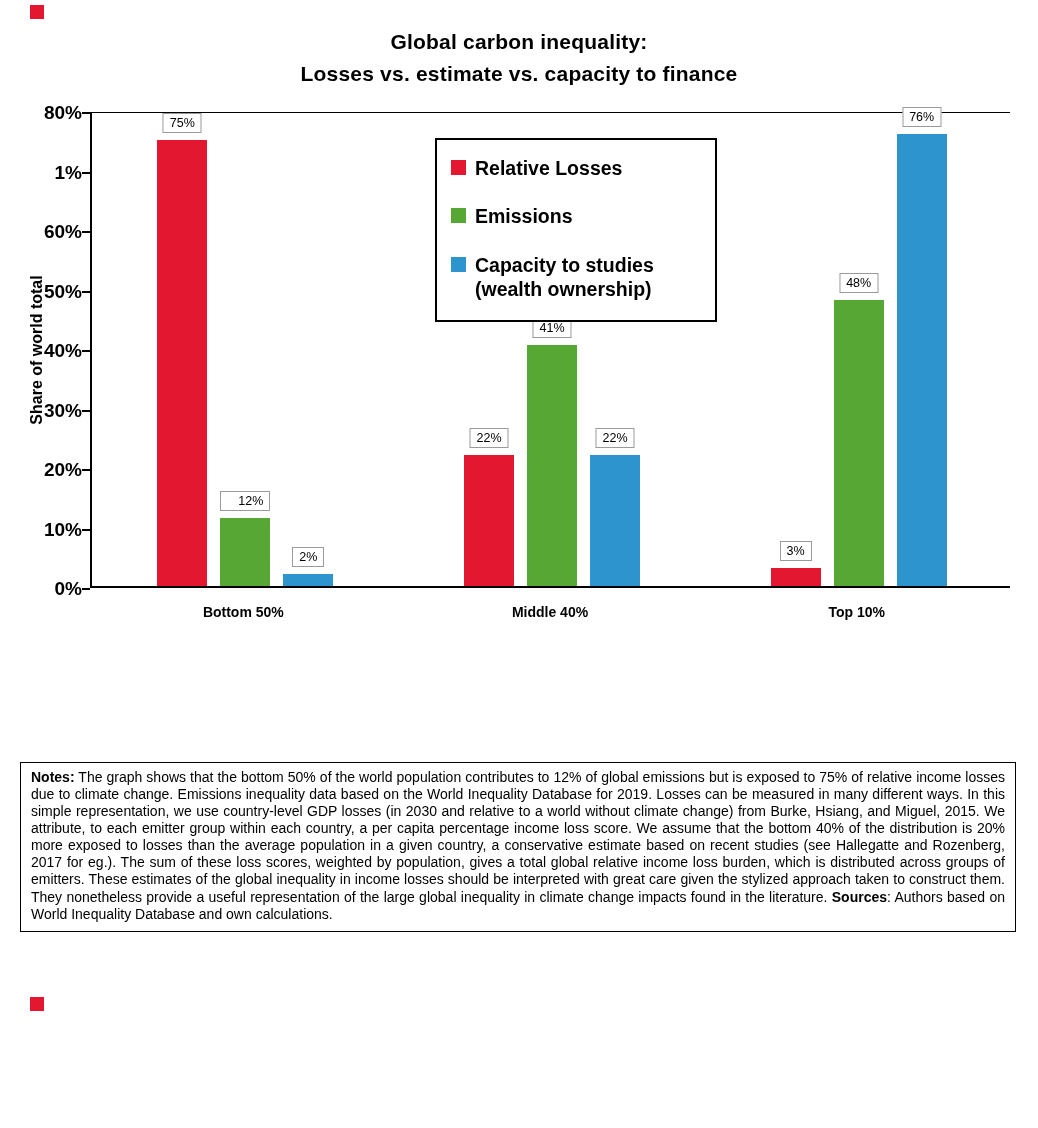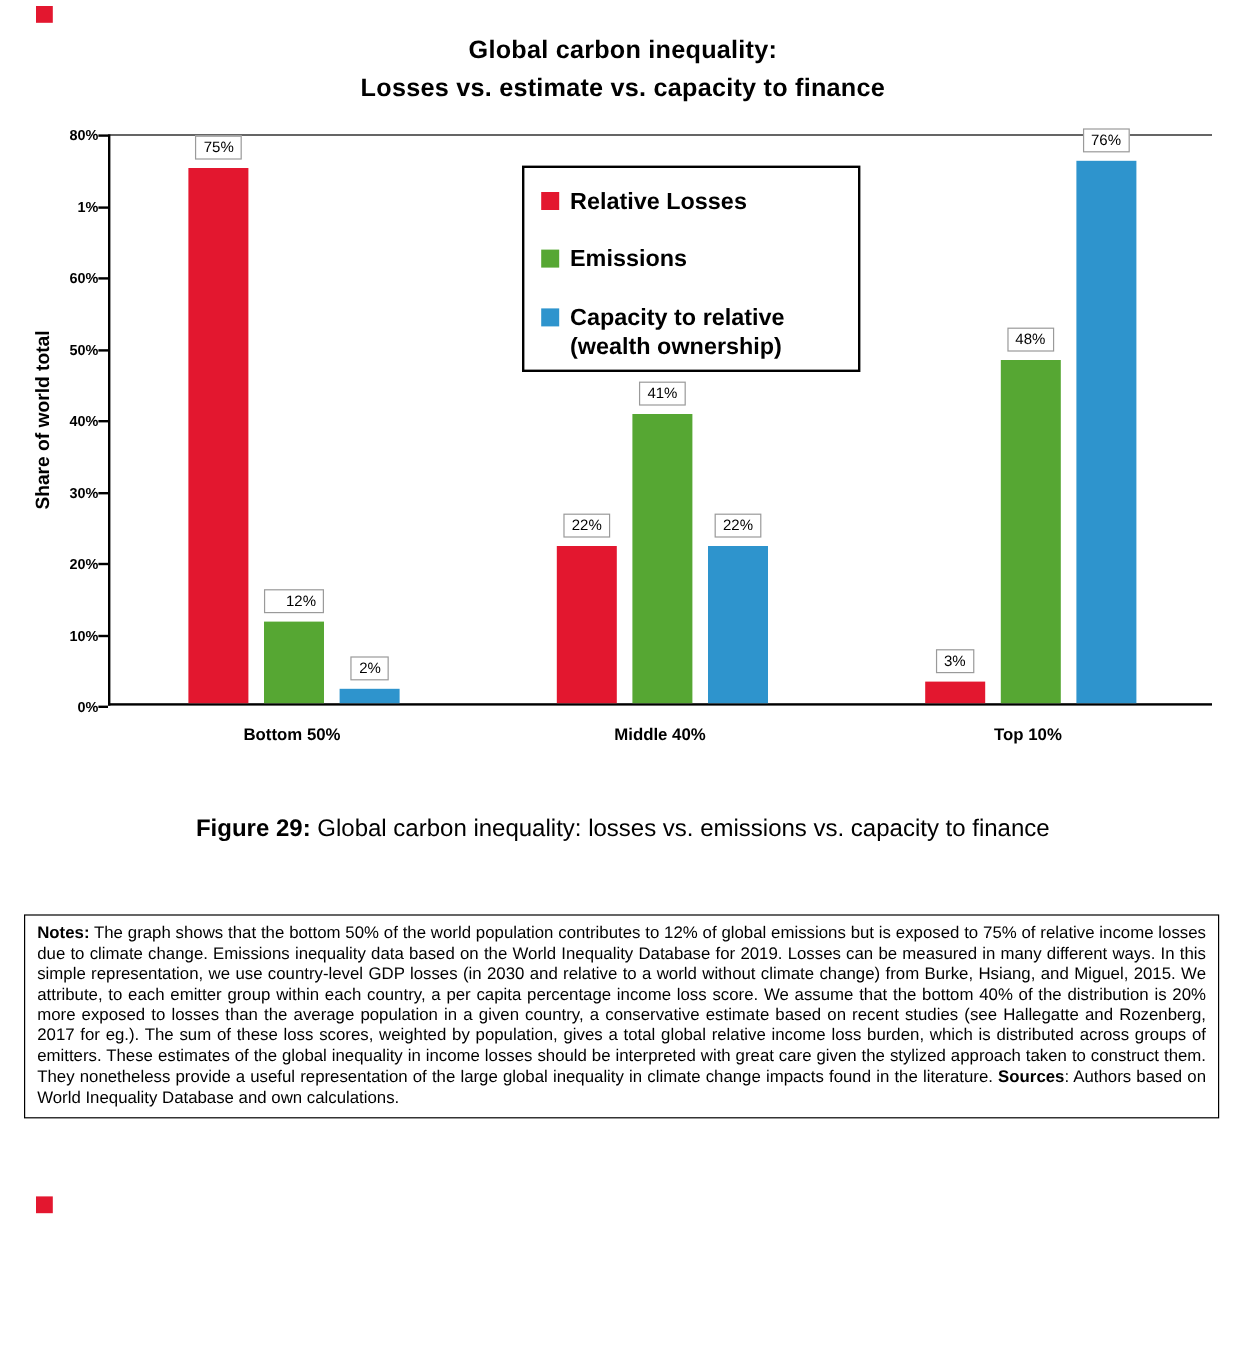--- a/index.html
+++ b/index.html
@@ -66,21 +66,21 @@
     border: 1px solid #9a9a9a;
     font-size: 12.5px;
     padding: 2px 6px;
     white-space: nowrap;
   }
   .ytick-label {
     position: absolute;
     left: -62px;
     width: 52px;
     text-align: right;
-    font-size: 12px;
+    font-size: 19px;
     font-weight: 700;
     transform: translateY(-50%);
   }
   .ytick-mark {
     position: absolute;
     left: -10px;
     width: 8px;
     height: 2px;
     background: #000;
     transform: translateY(-50%);
@@ -113,21 +113,21 @@
   }
 
   
   .legend {
     position: absolute;
     left: 435px;
     top: 26px;
     width: 282px;
     border: 2px solid #000;
     background: #fff;
-    padding: 16px 14px 6px 14px;
+    padding: 16px 14px 18px 14px;
   }
   .legend-item {
     display: flex;
     align-items: flex-start;
     margin-bottom: 24px;
   }
   .legend-item:last-child { margin-bottom: 0; }
   .legend-swatch {
     width: 15px;
     height: 15px;
@@ -229,28 +229,25 @@
         <span class="legend-swatch" style="background: rgb(227, 23, 47);"></span>
         <span class="legend-text">Relative Losses</span>
       </div>
       <div class="legend-item">
         <span class="legend-swatch" style="background: rgb(86, 167, 51);"></span>
         <span class="legend-text">Emissions</span>
       </div>
       <div class="legend-item">
         <span class="legend-swatch" style="background: rgb(46, 148, 205);"></span>
         <span class="legend-text">
-          <div>Capacity to relative</div>
+          <div>Capacity to studies</div>
           <div>(wealth ownership)</div>
         </span>
       </div>
     </div>
   </div>
 
-  <div class="caption">
-    <span class="bold">Figure 29:</span><span> Global carbon inequality: losses vs. emissions vs. capacity to finance</span>
-  </div>
 
   <div class="notes">
     <span class="bold">Notes:</span><span> The graph shows that the bottom 50% of the world population contributes to 12% of global emissions but is exposed to 75% of relative income losses due to climate change. Emissions inequality data based on the World Inequality Database for 2019. Losses can be measured in many different ways. In this simple representation, we use country-level GDP losses (in 2030 and relative to a world without climate change) from Burke, Hsiang, and Miguel, 2015. We attribute, to each emitter group within each country, a per capita percentage income loss score. We assume that the bottom 40% of the distribution is 20% more exposed to losses than the average population in a given country, a conservative estimate based on recent studies (see Hallegatte and Rozenberg, 2017 for eg.). The sum of these loss scores, weighted by population, gives a total global relative income loss burden, which is distributed across groups of emitters. These estimates of the global inequality in income losses should be interpreted with great care given the stylized approach taken to construct them. They nonetheless provide a useful representation of the large global inequality in climate change impacts found in the literature. </span><span class="bold">Sources</span><span>: Authors based on World Inequality Database and own calculations.</span>
   </div>
 
 </div>
 
 </body></html>

